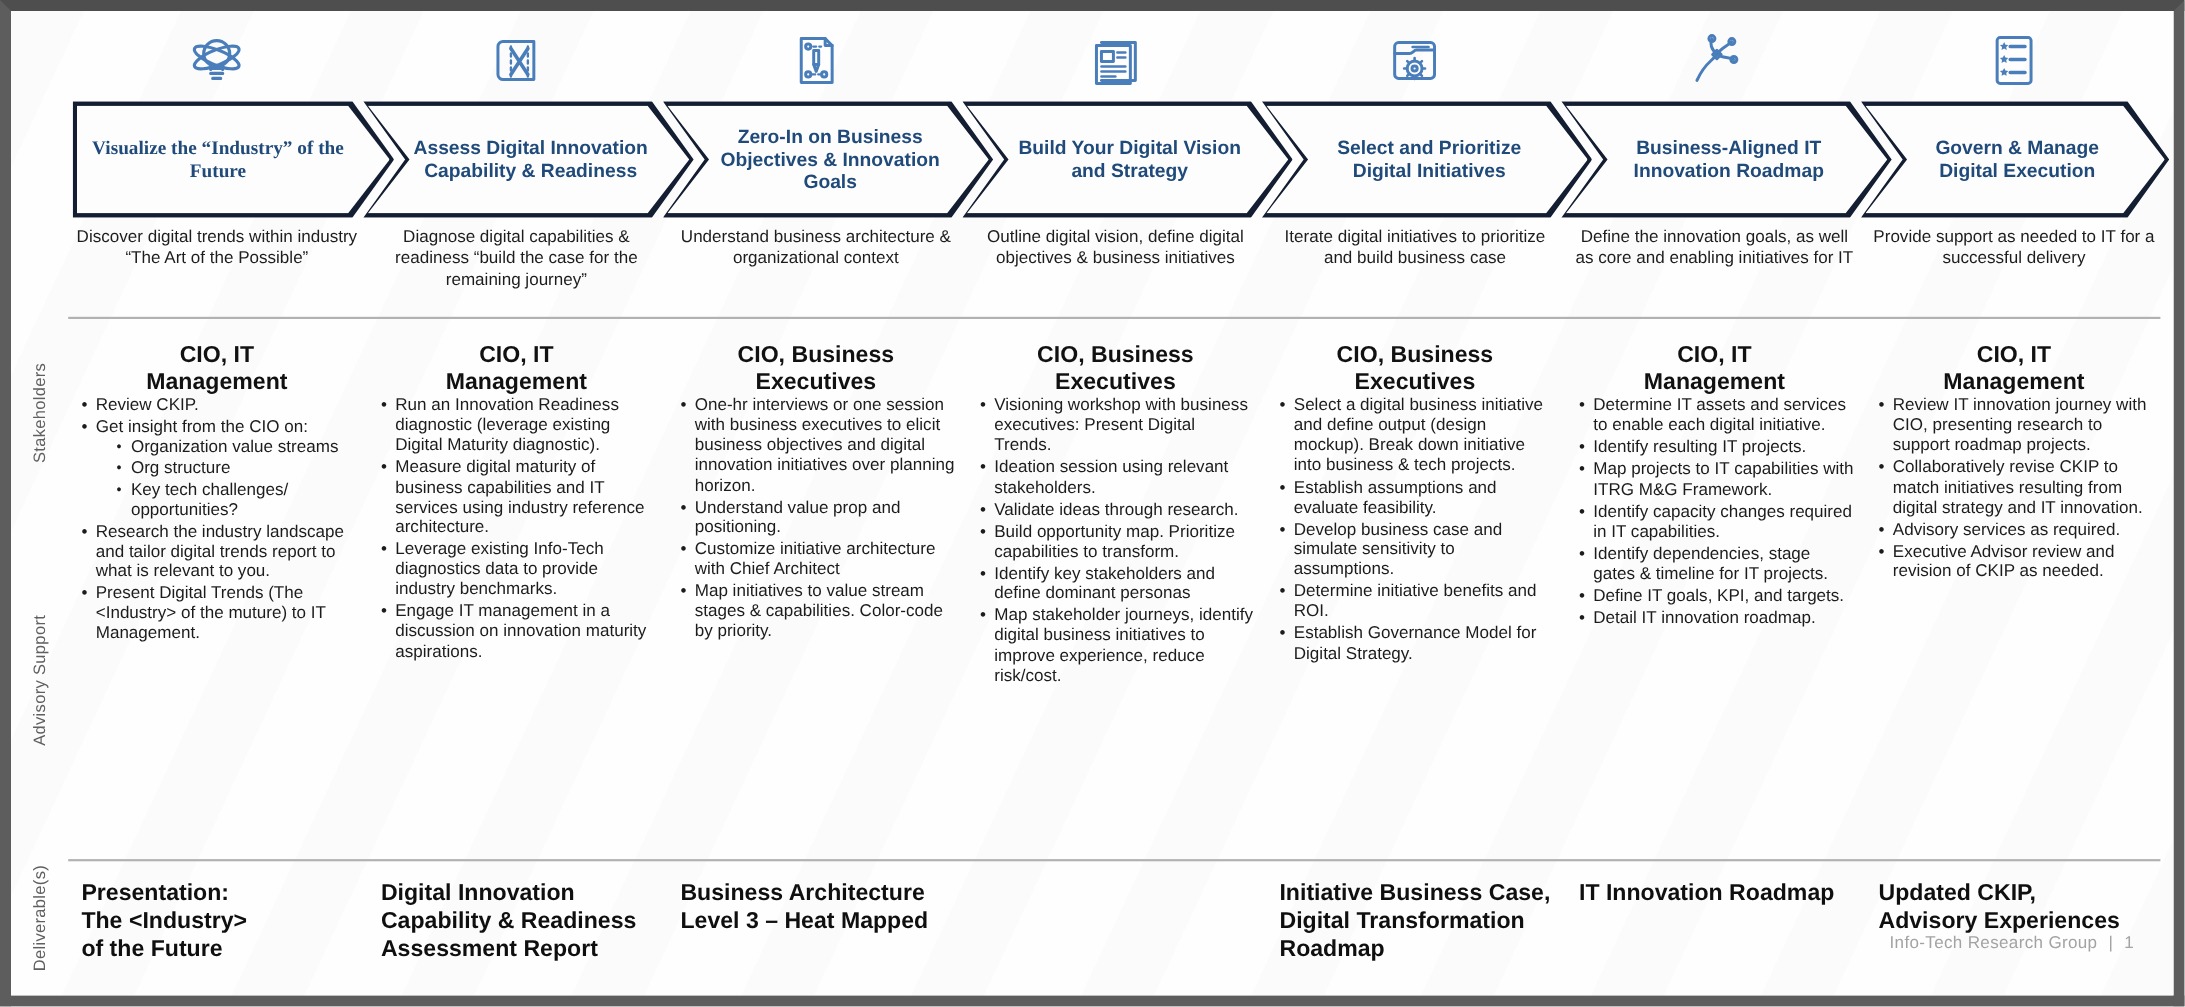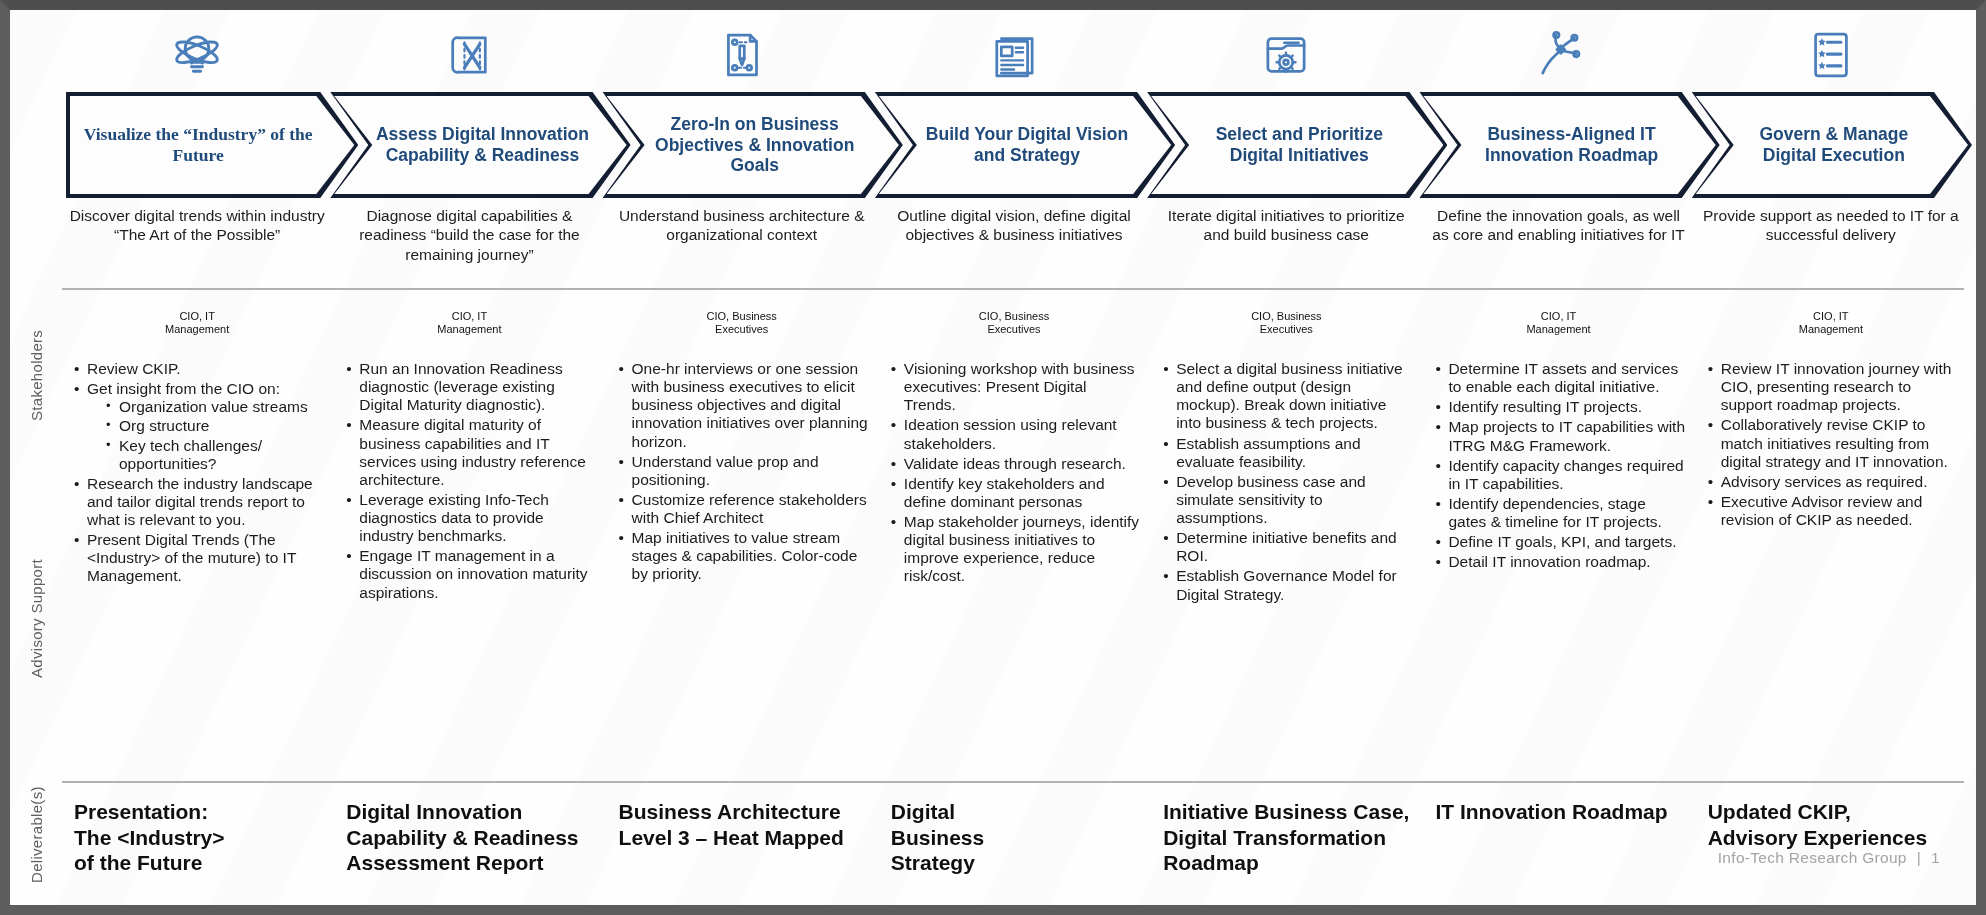--- a/index.html
+++ b/index.html
@@ -59,21 +59,21 @@
   .col.first .chevron-label{padding:0 42px 0 14px;font-family:Liberation Serif, serif;}
   
   .desc{
     height:88px;box-sizing:border-box;margin-top:8px;
     text-align:center;color:#1d1d1d;font-size:15.5px;line-height:1.25;
     white-space:pre-line;
   }
   
   .stak{
     height:58px;box-sizing:border-box;padding-top:16px;
-    text-align:center;font-weight:normal;color:#111;font-size:11px;line-height:1.2;
+    text-align:center;font-weight:bold;color:#111;font-size:21px;line-height:1.2;
     white-space:pre-line;
   }
   
   ul.bullets{
     list-style:none;margin:8px 0 0 0;padding:0 4px 0 6px;flex:1 1 auto;
     color:#1c1c1c;font-size:15.5px;line-height:1.17;overflow:hidden;
   }
   ul.bullets>li{position:relative;padding-left:15px;margin-bottom:2px;}
   ul.bullets>li::before{content:"•";position:absolute;left:2px;top:0;}
   ul.sub{list-style:none;margin:0;padding:0 0 0 18px;}
@@ -186,21 +186,21 @@
       <div class="chev-bg"></div>
       <div class="chev-fill"></div>
       <div class="chevron-label">Zero-In on Business Objectives &amp; Innovation Goals</div>
     </div>
     <div class="desc">Understand business architecture &amp; organizational context</div>
     <div class="stak">CIO, Business
 Executives</div>
     <ul class="bullets">
             <li>One-hr interviews or one session with business executives to elicit business objectives and digital innovation initiatives over planning horizon.</li>
             <li>Understand value prop and positioning.</li>
-            <li>Customize reference stakeholders with Chief Architect</li>
+            <li>Customize initiative architecture with Chief Architect</li>
             <li>Map initiatives to value stream stages &amp; capabilities. Color-code by priority.</li>
           </ul>
     <div class="deliv">Business Architecture
 Level 3 – Heat Mapped</div>
   </div>
 
   <div class="col">
     <div class="icon-cell">
             <svg viewBox="0 0 64 64" fill="none" stroke="#4a7ebb" stroke-width="3" stroke-linecap="round" stroke-linejoin="round">
     <path d="M18 14 h34 v38 h-34"></path>
@@ -214,26 +214,24 @@
       <div class="chev-fill"></div>
       <div class="chevron-label">Build Your Digital Vision and Strategy</div>
     </div>
     <div class="desc">Outline digital vision, define digital objectives &amp; business initiatives</div>
     <div class="stak">CIO, Business
 Executives</div>
     <ul class="bullets">
             <li>Visioning workshop with business executives: Present Digital Trends.</li>
             <li>Ideation session using relevant stakeholders.</li>
             <li>Validate ideas through research.</li>
+            <li>Build opportunity map. Prioritize capabilities to transform.</li>
             <li>Identify key stakeholders and define dominant personas</li>
             <li>Map stakeholder journeys, identify digital business initiatives to improve experience, reduce risk/cost.</li>
           </ul>
-    <div class="deliv">Digital
-Business
-Strategy</div>
   </div>
 
   <div class="col">
     <div class="icon-cell">
             <svg viewBox="0 0 64 64" fill="none" stroke="#4a7ebb" stroke-width="3" stroke-linecap="round" stroke-linejoin="round">
     <rect x="12" y="14" width="40" height="36" rx="4"></rect>
     <path d="M12 25 h15 c3 0 4 -3.5 7 -3.5 h18"></path>
     <path d="M30 18.5 h16" stroke-width="2.6"></path>
     <circle cx="32" cy="40" r="7.5"></circle>
     <circle cx="32" cy="40" r="2.6"></circle>

